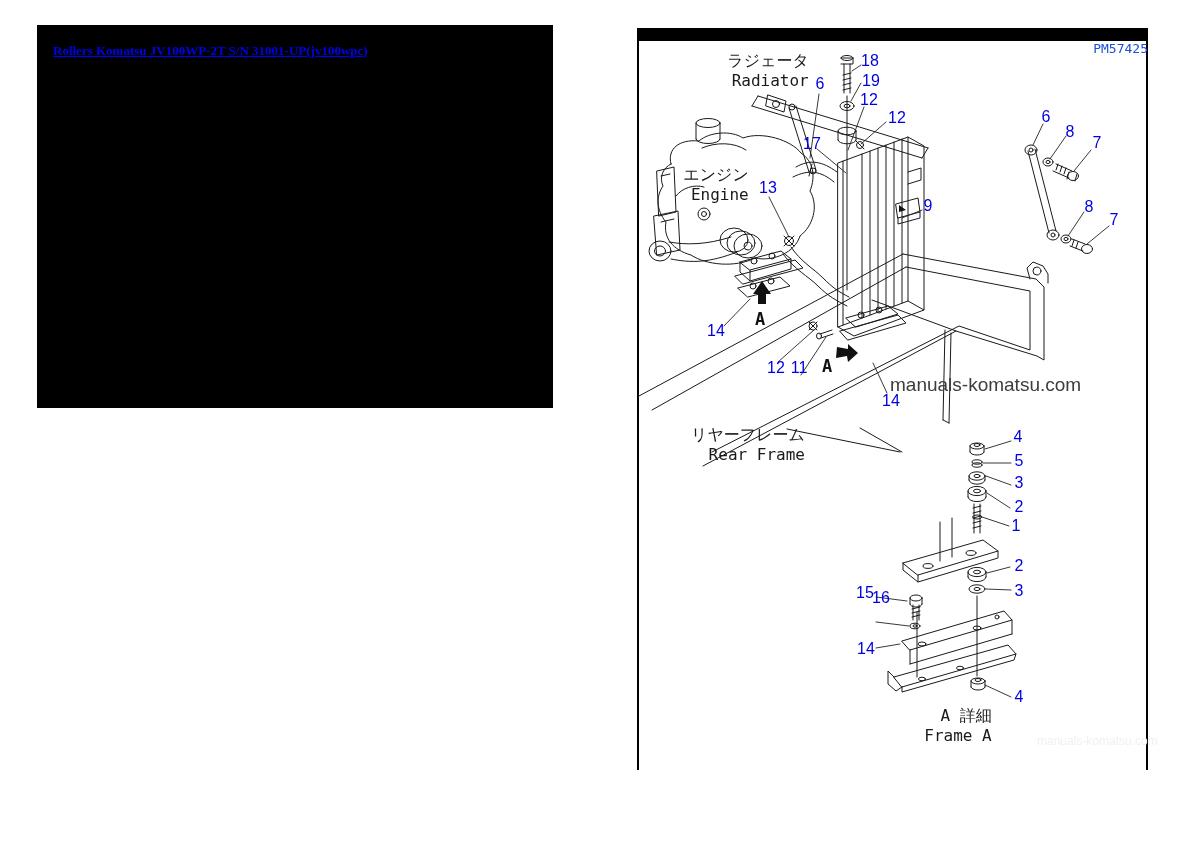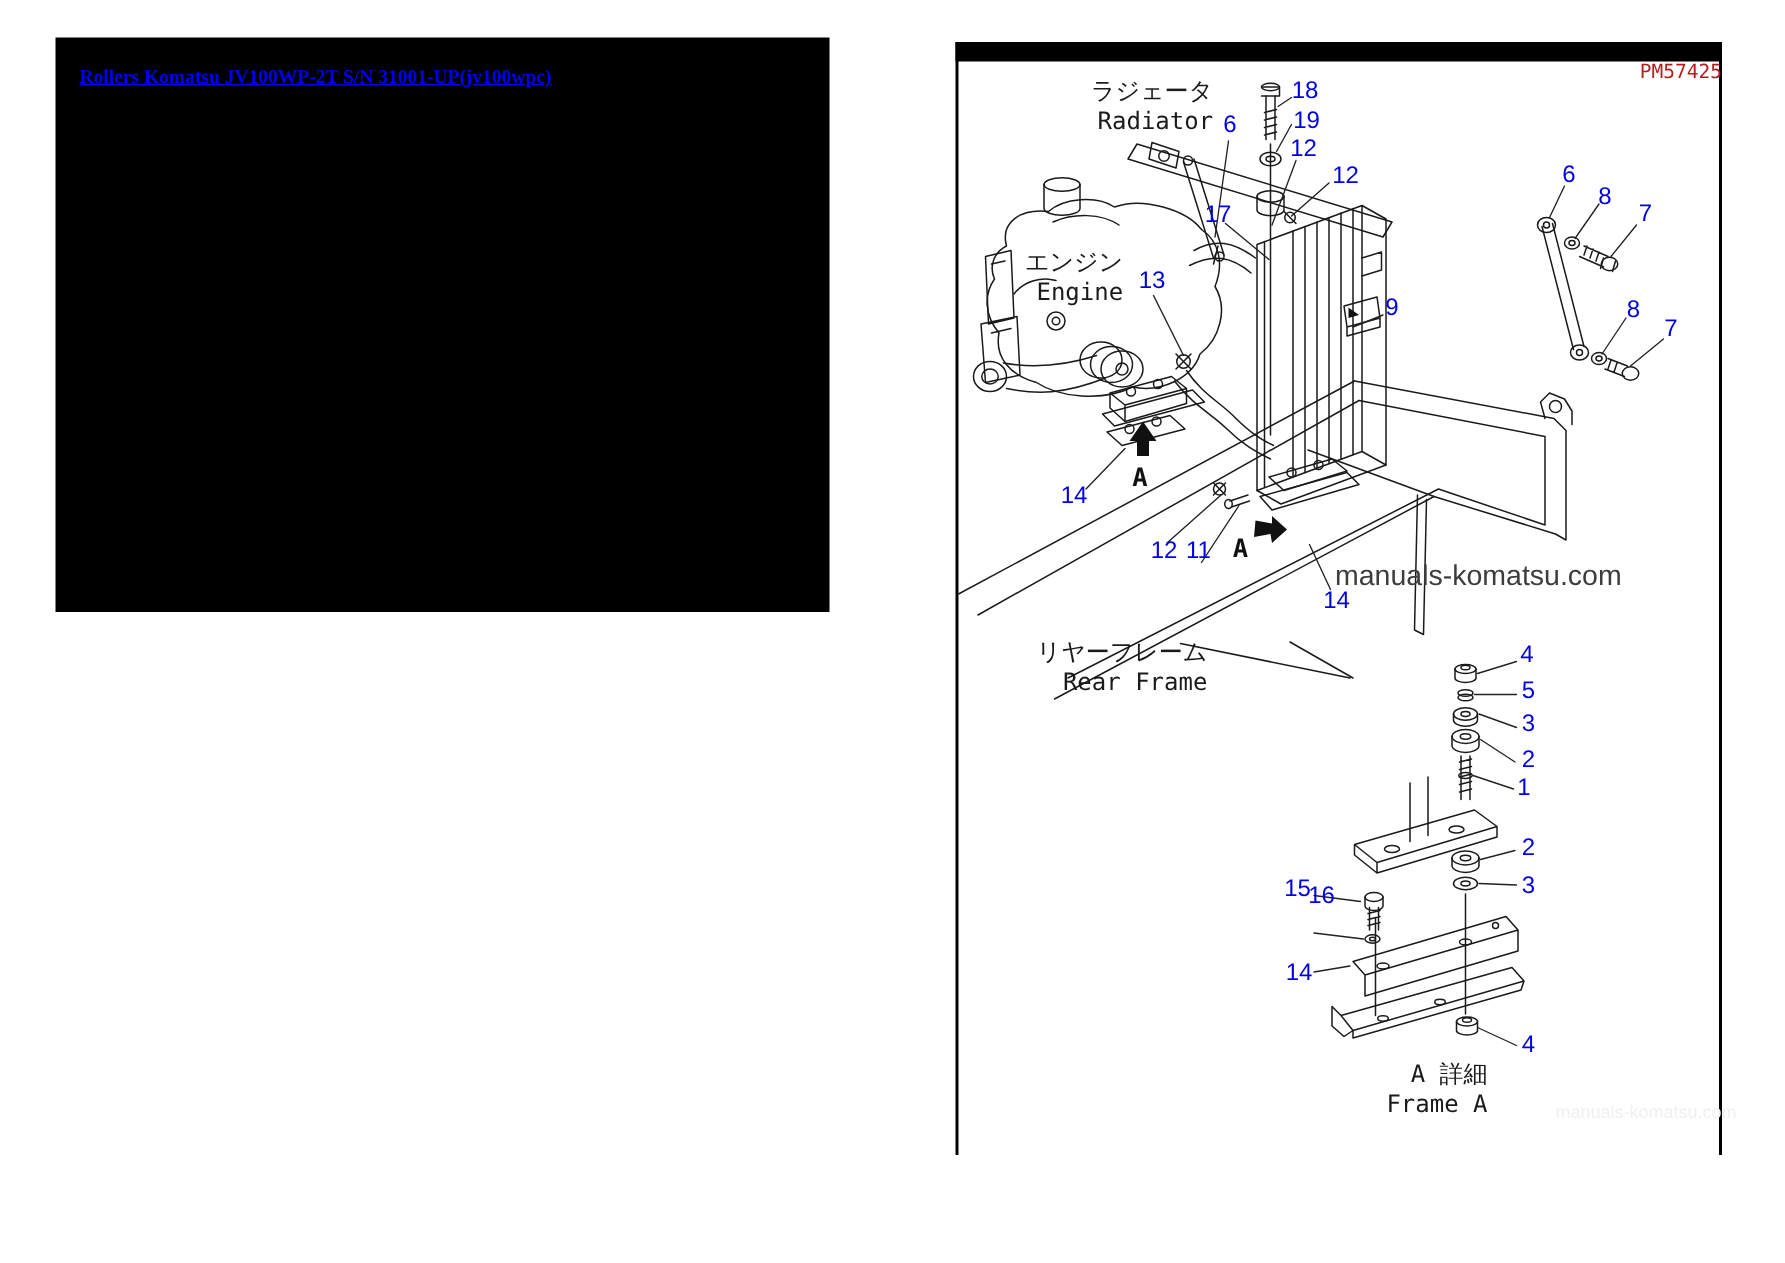--- a/index.html
+++ b/index.html
@@ -9,21 +9,21 @@
   .black-panel{position:absolute;left:37px;top:25px;width:516px;height:383px;background:#000;}
   .part-link{position:absolute;left:4px;top:18px;font-family:"Liberation Serif",serif;
     font-weight:bold;font-size:13px;color:var(--link-color,#0000ee);text-decoration:underline;white-space:nowrap;margin-left:12px;}
 
   
   .drawing-frame{position:absolute;left:637px;top:28px;width:511px;height:742px;background:#fff;}
   .frame-border{position:absolute;top:0;width:2px;height:100%;background:#000;}
   .frame-border.left{left:0;} .frame-border.right{right:0;}
   .top-bar{position:absolute;left:0;top:0;width:100%;height:13px;background:#000;}
   .drawing-code{position:absolute;right:0px;top:13px;font-family:"DejaVu Sans Mono",monospace;
-    font-size:13px;color:#b91c1c;letter-spacing:0px;}
+    font-size:13px;color:#1d4ed8;letter-spacing:0px;}
   .diagram-svg{position:absolute;left:0;top:0;}
 
   .jp-label{position:absolute;transform:translateX(-50%);text-align:right;
     font-family:"DejaVu Sans Mono",monospace;font-size:16px;line-height:1.25;color:#1a1a1a;white-space:nowrap;}
   .view-letter{position:absolute;transform:translateX(-50%);font-family:"DejaVu Sans Mono",monospace;
     font-size:17px;font-weight:bold;color:#111;}
   .watermark{position:absolute;font-family:"Liberation Sans",sans-serif;font-size:19px;color:#3d3d3d;white-space:nowrap;}
   .watermark-faint{position:absolute;font-family:"Liberation Sans",sans-serif;font-size:12px;color:#f0f0f0;white-space:nowrap;}
   .callout{position:absolute;transform:translate(-50%,-50%);font-family:"Liberation Sans",sans-serif;
     font-size:16px;color:var(--callout-color,#0000e0);white-space:nowrap;}

